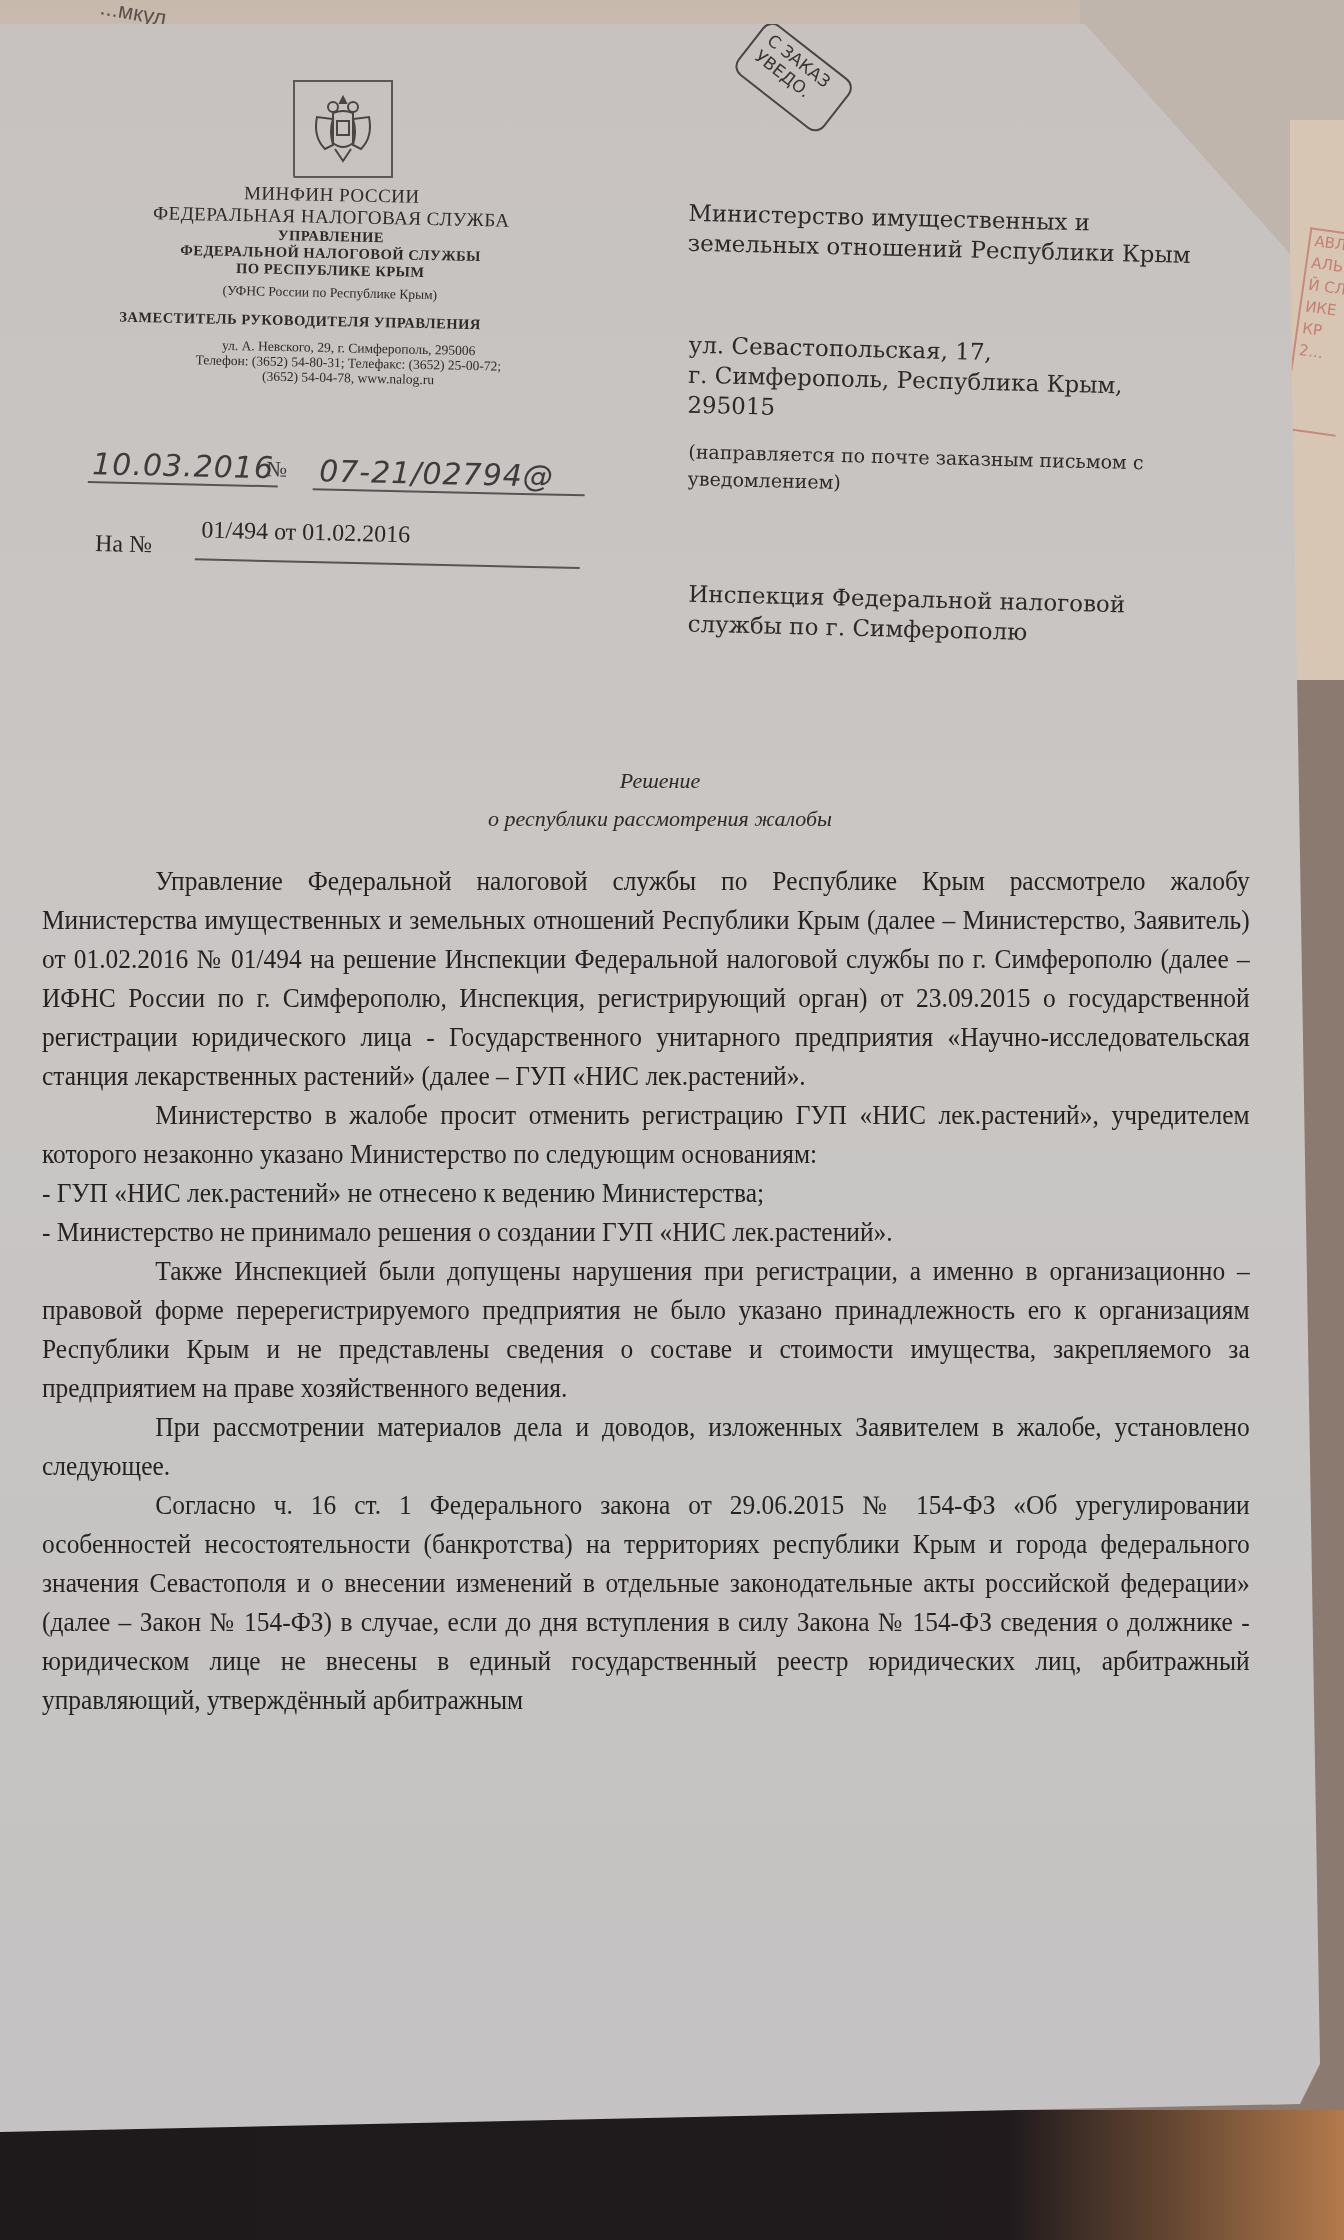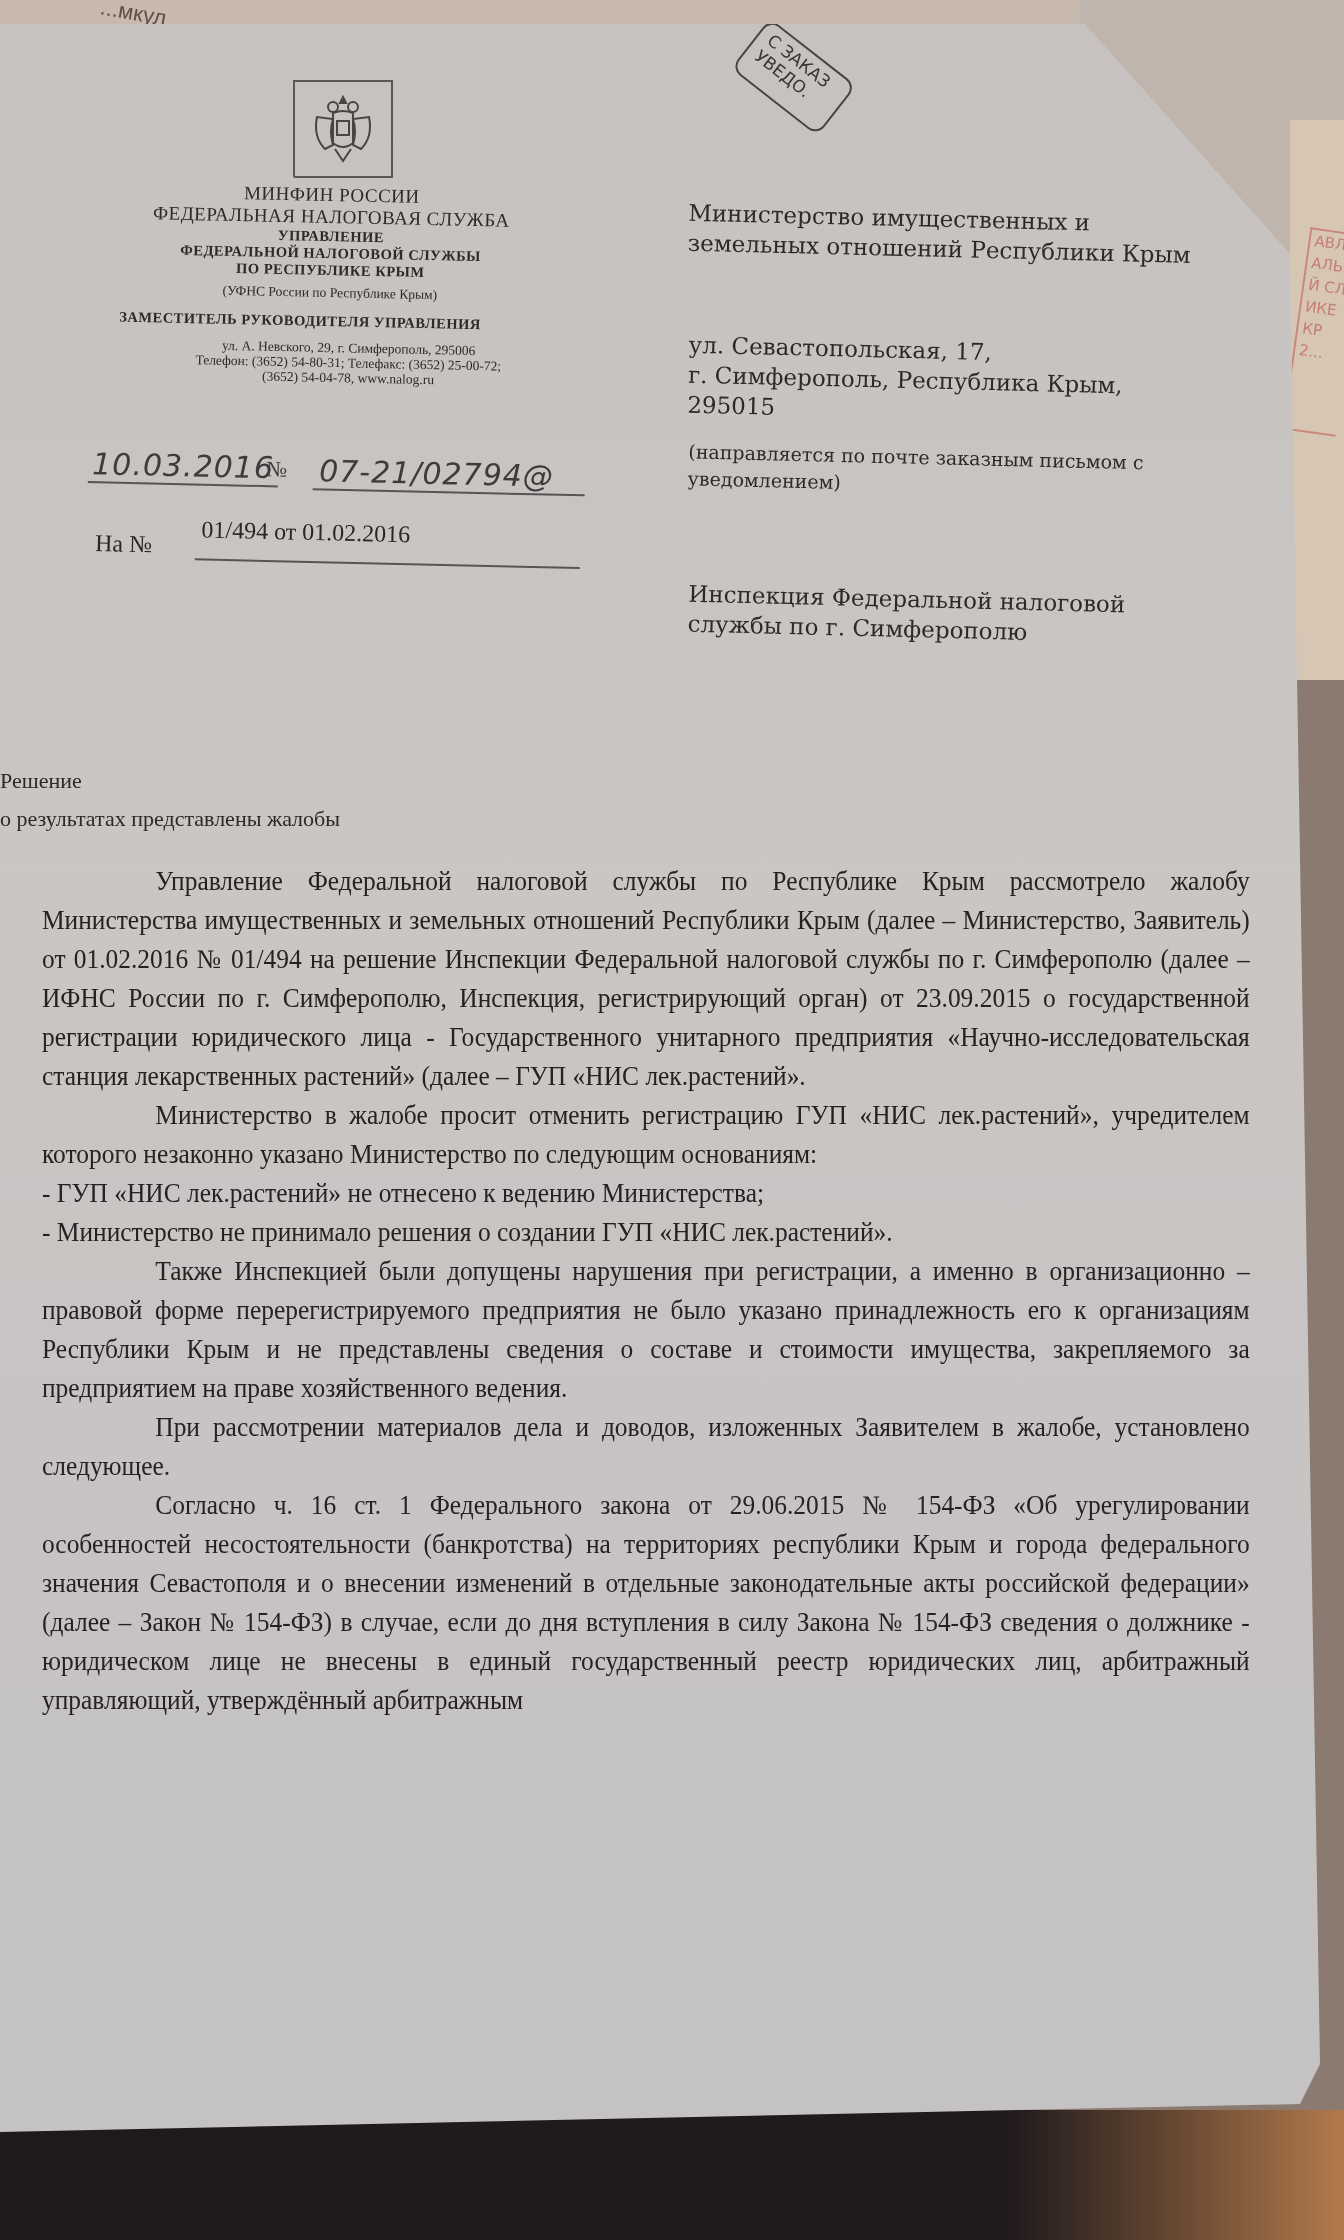--- a/index.html
+++ b/index.html
@@ -94,22 +94,22 @@
     position: absolute; left: 688px; width: 520px;
     font-family: "DejaVu Serif", serif; color: #2d2929; transform: rotate(1.4deg);
   }
   .rcp1 { top: 180px; font-size: 23px; line-height: 30px; }
   .rcp1-addr { top: 312px; font-size: 23px; line-height: 30px; }
   .rcp1-note { top: 410px; font-size: 19px; line-height: 27px; }
   .rcp2 { top: 560px; font-size: 23px; line-height: 30px; }
 
   
   .doc-title {
-    position: absolute; left: 0; width: 1320px; top: 738px; 
-    font-size: 22px; line-height: 38px; color: #2d2929;
+    position: absolute; left: 0; width: 1320px; top: 738px; text-align: center;
+    font-size: 22px; line-height: 38px; color: #2d2929; font-style: italic;
   }
 
   
   .body-text {
     position: absolute; left: 42px; top: 838px; width: 1258px;
     font-size: 26.5px; line-height: 39px; color: #262222; text-align: justify;
     transform: scaleX(0.96); transform-origin: left top;
   }
   .body-text p { margin: 0; }
   .indent { text-indent: 118px; }
@@ -185,21 +185,21 @@
   <div class="recipient rcp1-addr">
     <div>ул. Севастопольская, 17,</div>
     <div>г. Симферополь, Республика Крым,</div>
     <div>295015</div>
   </div>
   <div class="recipient rcp1-note" style="top:420px; width:470px;">(направляется по почте заказным письмом с уведомлением)</div>
   <div class="recipient rcp2" style="width:440px;">Инспекция Федеральной налоговой службы по г. Симферополю</div>
 
   <div class="doc-title">
     <div>Решение</div>
-    <div>о результатах представлены жалобы</div>
+    <div>о республики рассмотрения жалобы</div>
   </div>
 
   <div class="body-text">
     <p class="indent">Управление Федеральной налоговой службы по Республике Крым рассмотрело жалобу Министерства имущественных и земельных отношений Республики Крым (далее – Министерство, Заявитель) от 01.02.2016 № 01/494 на решение Инспекции Федеральной налоговой службы по г. Симферополю (далее – ИФНС России по г. Симферополю, Инспекция, регистрирующий орган) от 23.09.2015 о государственной регистрации юридического лица - Государственного унитарного предприятия «Научно-исследовательская станция лекарственных растений» (далее – ГУП «НИС лек.растений».</p>
     <p class="indent">Министерство в жалобе просит отменить регистрацию ГУП «НИС лек.растений», учредителем которого незаконно указано Министерство по следующим основаниям:</p>
     <p class="list-item">- ГУП «НИС лек.растений» не отнесено к ведению Министерства;</p>
     <p class="list-item">- Министерство не принимало решения о создании ГУП «НИС лек.растений».</p>
     <p class="indent">Также Инспекцией были допущены нарушения при регистрации, а именно в организационно – правовой форме перерегистрируемого предприятия не было указано принадлежность его к организациям Республики Крым и не представлены сведения о составе и стоимости имущества, закрепляемого за предприятием на праве хозяйственного ведения.</p>
     <p class="indent">При рассмотрении материалов дела и доводов, изложенных Заявителем в жалобе, установлено следующее.</p>
     <p class="indent">Согласно ч. 16 ст. 1 Федерального закона от 29.06.2015 № 154-ФЗ «Об урегулировании особенностей несостоятельности (банкротства) на территориях республики Крым и города федерального значения Севастополя и о внесении изменений в отдельные законодательные акты российской федерации» (далее – Закон № 154-ФЗ) в случае, если до дня вступления в силу Закона № 154-ФЗ сведения о должнике - юридическом лице не внесены в единый государственный реестр юридических лиц, арбитражный управляющий, утверждённый арбитражным</p>

